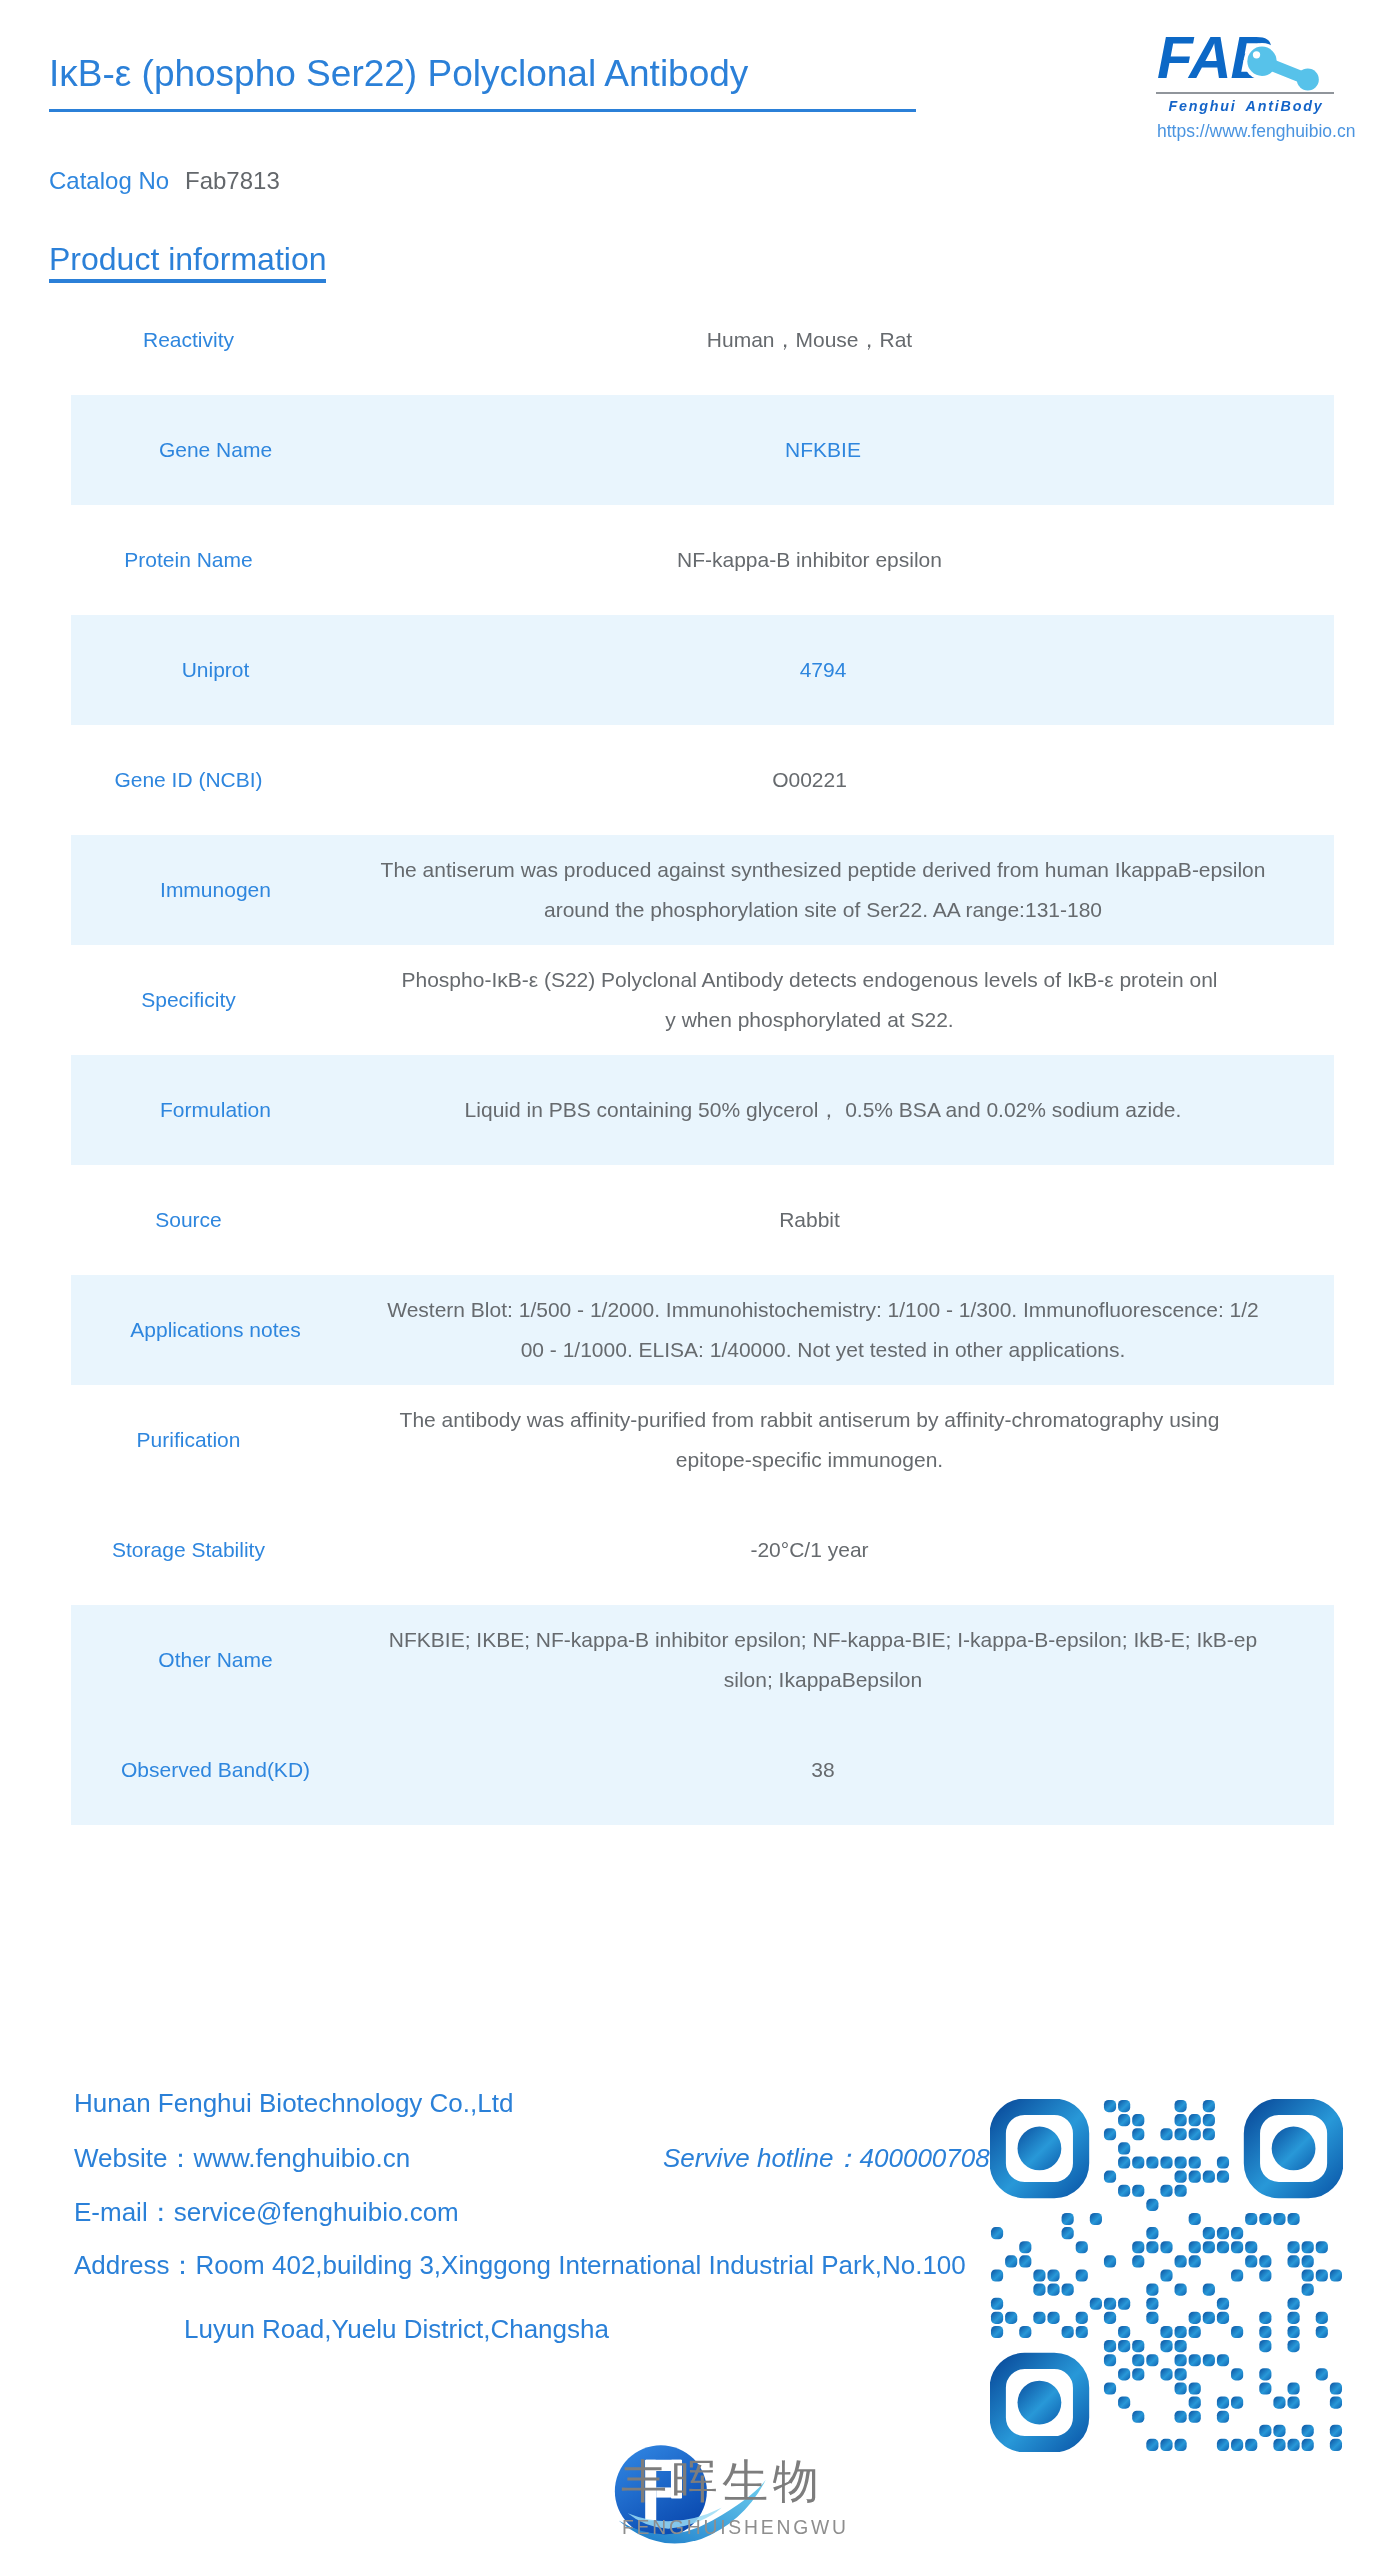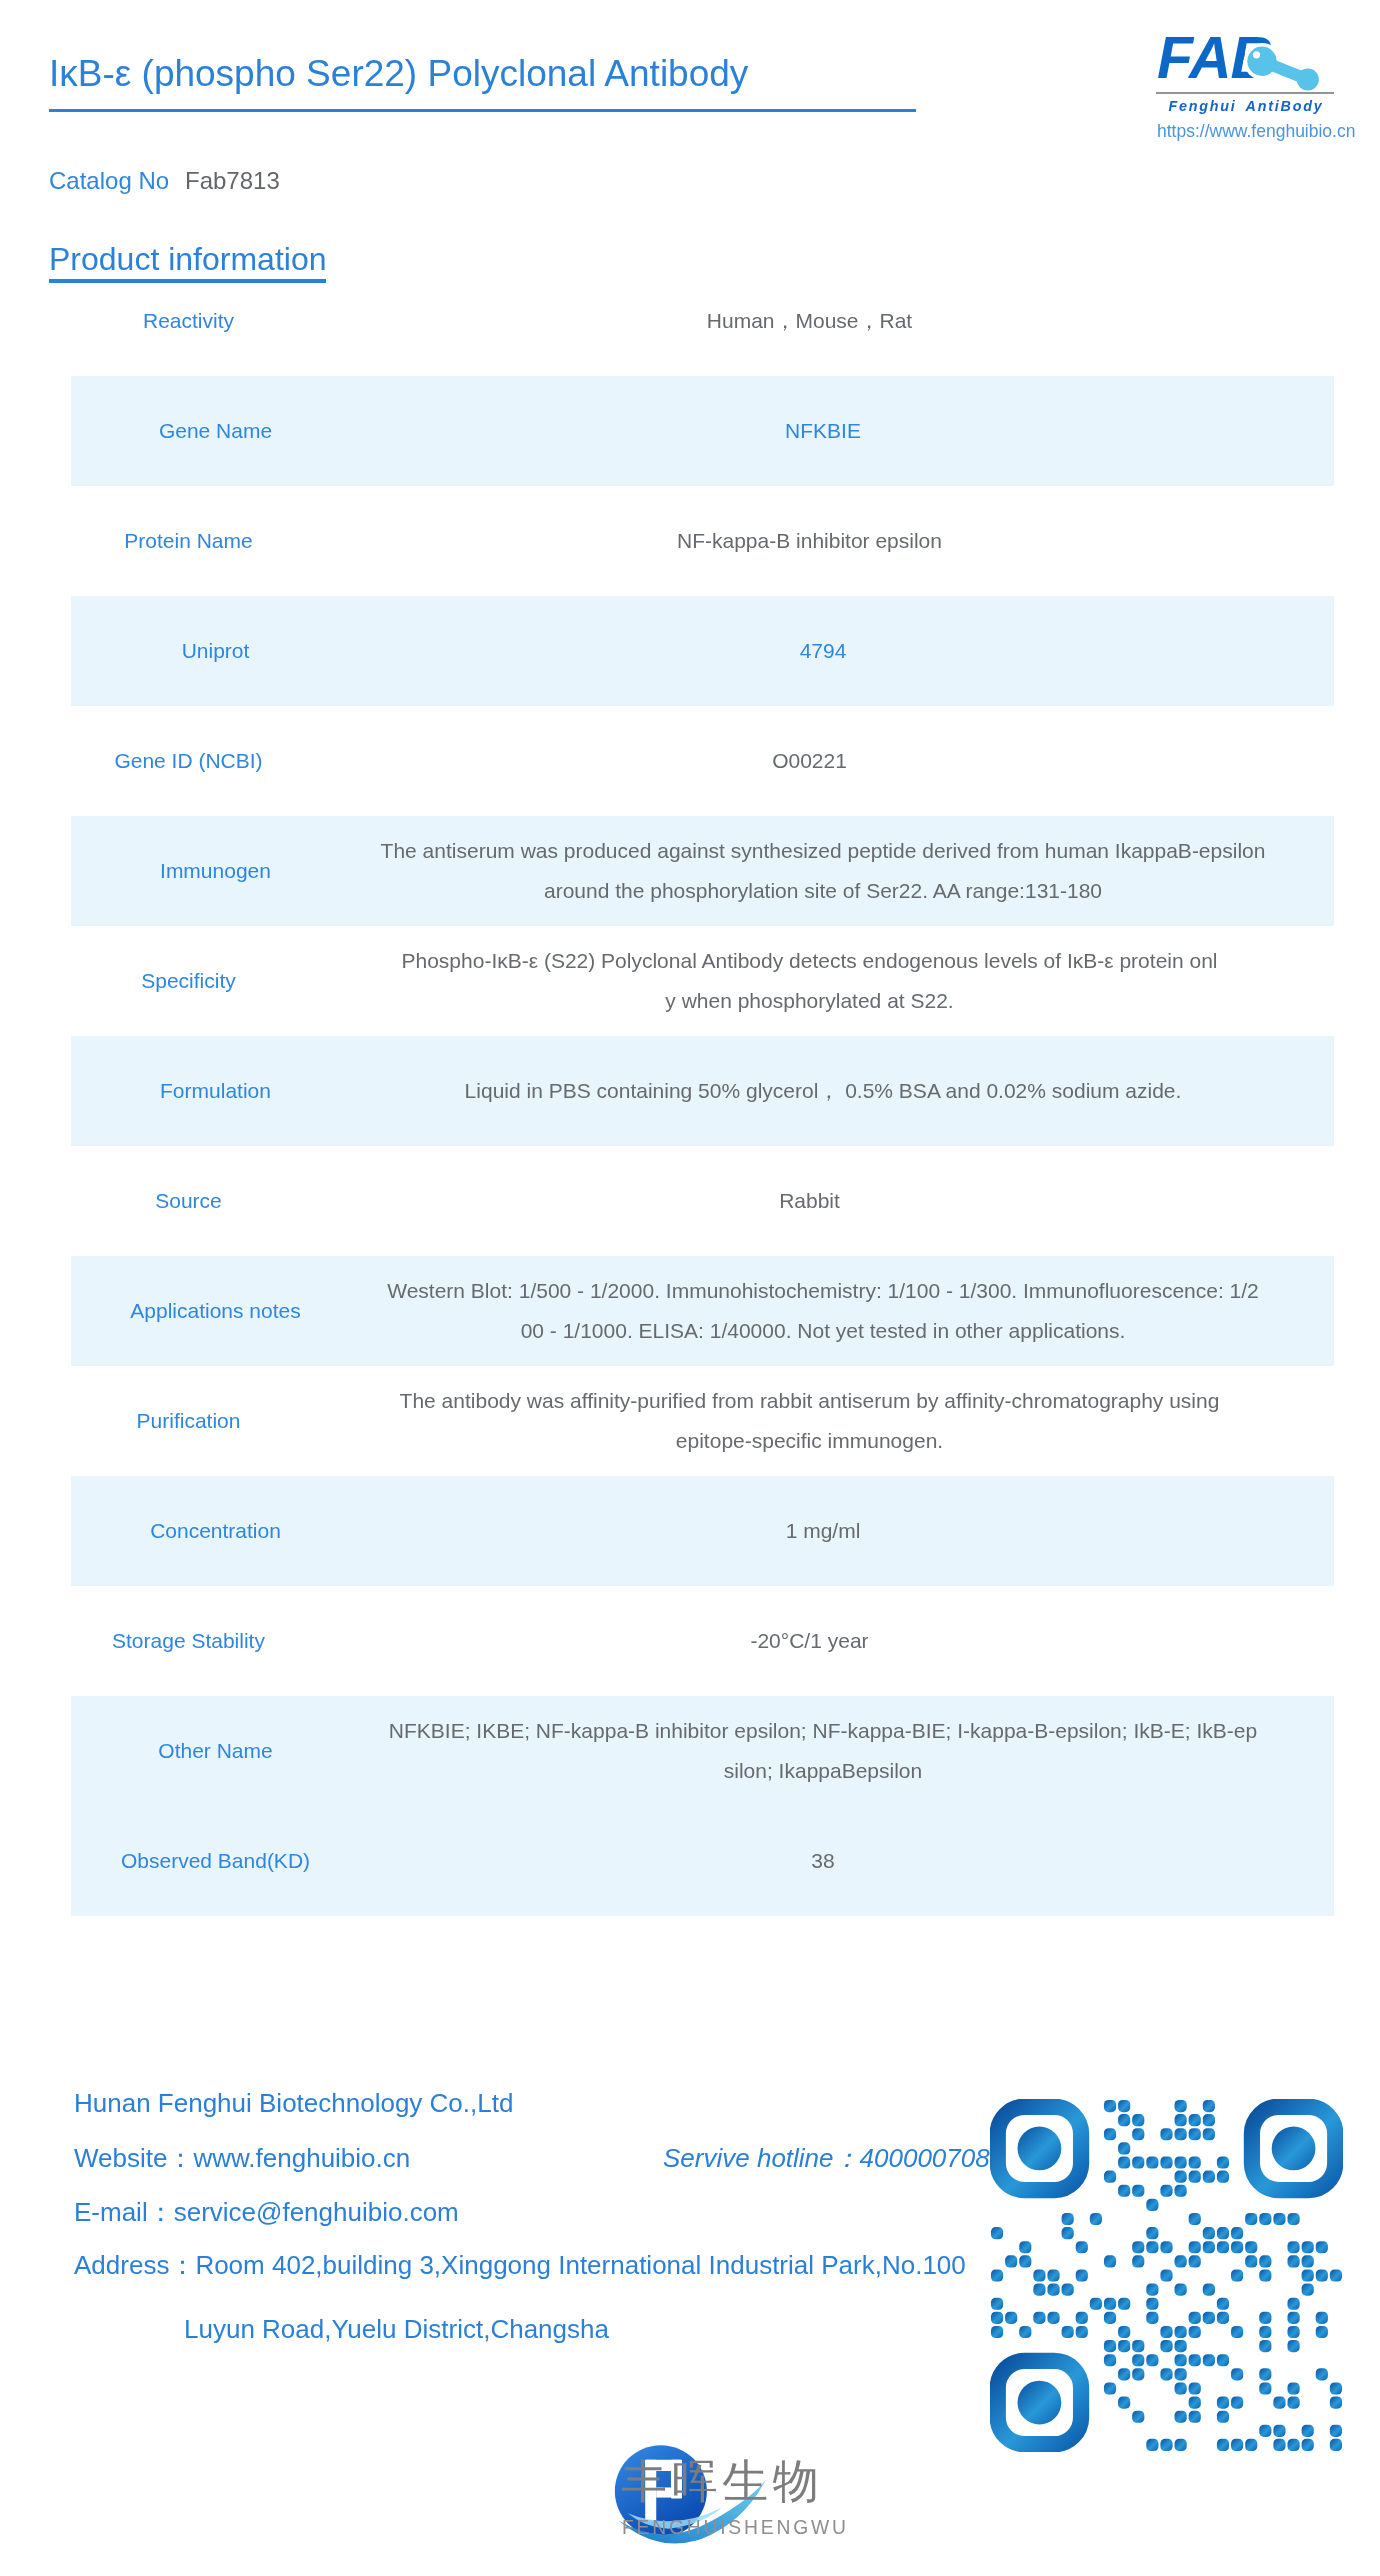--- a/index.html
+++ b/index.html
@@ -19,21 +19,21 @@
     color:#0c68c6;letter-spacing:-0.9px;}
   .molecule{left:1229px;top:39px;}
   .logo-divider{left:1156px;top:92px;width:178px;height:1.8px;background:#90959b;}
   .brand-name{left:1156px;top:98px;width:180px;font-size:14.3px;font-weight:bold;font-style:italic;
     color:#1464c8;letter-spacing:1.8px;word-spacing:3.7px;white-space:nowrap;}
   .brand-url{left:1157px;top:121px;font-size:17.5px;color:#4a94e0;}
   
   .section-heading{left:49px;top:241px;font-size:32px;font-weight:400;color:#2b80d8;}
   .section-rule{left:49px;top:279px;width:277px;height:3.7px;background:#2b80d8;}
   
-  .table{left:44px;top:266px;width:1290px;}
+  .table{left:44px;top:285px;width:1290px;}
   .row{display:flex;align-items:center;min-height:110px;padding-left:11px;box-sizing:border-box;}
   .row.shaded{background:#e9f5fd;margin-left:27px;}
   .lbl{flex:0 0 267px;font-size:21px;color:#2e86de;}
   .val{flex:1;font-size:21px;color:#666a6e;line-height:40px;white-space:pre-line;
     word-break:break-word;padding-right:37px;}
   .val.blue{color:#2e86de;}
   
   .footer{left:74px;top:2088px;width:920px;height:304px;font-size:26px;color:#2a80d8;}
   .fline{position:absolute;left:0;white-space:nowrap;}
   .f1{top:0;}
@@ -123,24 +123,20 @@
       </div>
       <div class="row shaded">
         <div class="lbl">Applications notes</div>
         <div class="val">Western Blot: 1/500 - 1/2000. Immunohistochemistry: 1/100 - 1/300. Immunofluorescence: 1/2
 00 - 1/1000. ELISA: 1/40000. Not yet tested in other applications.</div>
       </div>
       <div class="row">
         <div class="lbl">Purification</div>
         <div class="val">The antibody was affinity-purified from rabbit antiserum by affinity-chromatography using
 epitope-specific immunogen.</div>
-      </div>
-      <div class="row shaded">
-        <div class="lbl">Concentration</div>
-        <div class="val">1 mg/ml</div>
       </div>
       <div class="row">
         <div class="lbl">Storage Stability</div>
         <div class="val">-20°C/1 year</div>
       </div>
       <div class="row shaded">
         <div class="lbl">Other Name</div>
         <div class="val">NFKBIE; IKBE; NF-kappa-B inhibitor epsilon; NF-kappa-BIE; I-kappa-B-epsilon; IkB-E; IkB-ep
 silon; IkappaBepsilon</div>
       </div>

